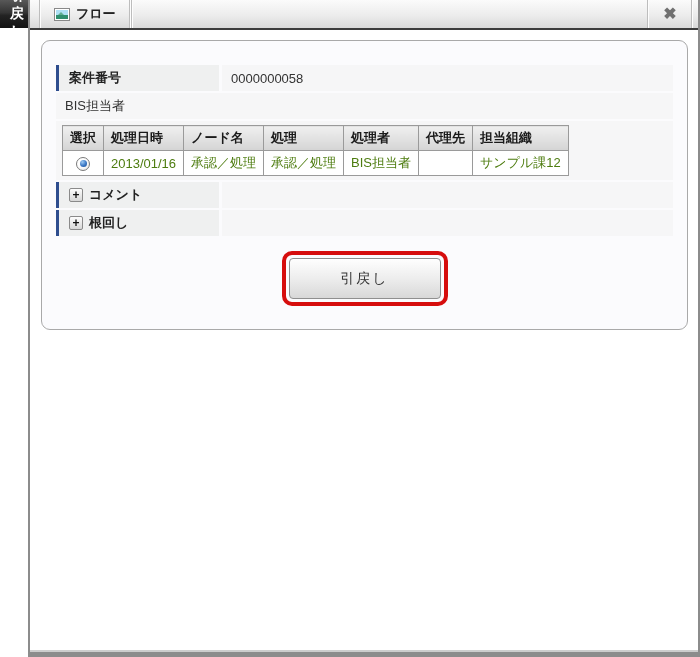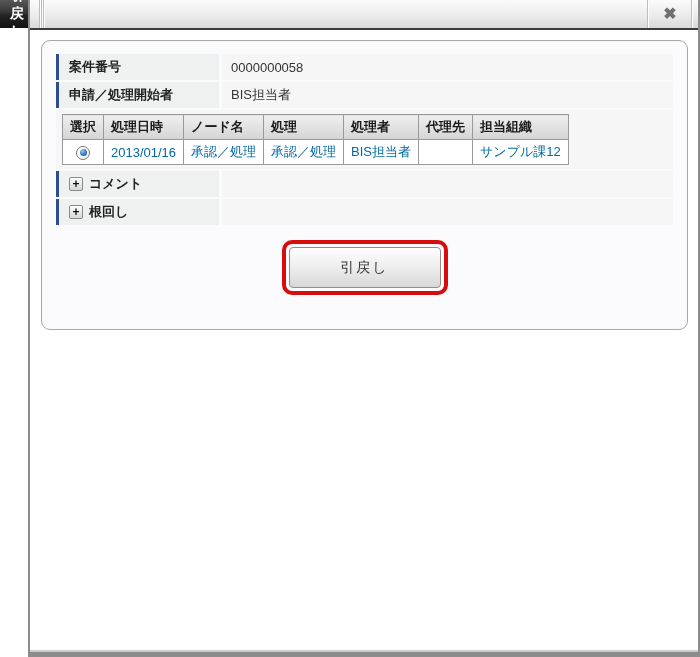--- a/index.html
+++ b/index.html
@@ -47,21 +47,21 @@
     width: 42px; display: flex; align-items: center; justify-content: center;
   }
   .tb-close .x { color: #707070; font-size: 16px; font-weight: bold; line-height: 1; }
   .icon-flow, .icon-history { display: inline-flex; width: 16px; height: 15px; }
 
   
   .content { flex: 1 1 auto; background: #fff; min-height: 0; }
   .panel {
     margin: 10px 10px 0 11px; height: 290px;
     background: #fbfbfd; border: 1px solid #a9a9a9; border-radius: 9px;
-    padding: 13px 14px 0 14px;
+    padding: 24px 14px 0 14px;
   }
   .row { display: flex; align-items: stretch; margin-bottom: 2px; min-height: 24px; }
   .cell-label {
     flex: 0 0 163px; width: 163px;
     background: #eff0f0; border-left: 3px solid #2e4d8e;
     padding: 4px 6px 4px 10px; margin-right: 3px;
     font-size: 13px; font-weight: bold; color: #222;
     display: flex; align-items: center;
   }
   .row-tall .cell-label { align-items: flex-start; padding-top: 6px; }
@@ -85,21 +85,21 @@
   
   .cell-table { padding: 4px 6px; align-items: flex-start; }
   table.grid { border-collapse: collapse; font-size: 13px; }
   table.grid th {
     background: linear-gradient(180deg, #efefef 0%, #e2e2e2 50%, #d4d4d4 100%);
     border: 1px solid #9a9a9a; padding: 3px 7px;
     font-weight: bold; color: #1a1a1a; text-align: left; white-space: nowrap; font-family: Liberation Serif, serif;
   }
   table.grid td {
     background: #fff; border: 1px solid #9a9a9a;
-    padding: 3px 7px; color: #0369a1; white-space: nowrap;
+    padding: 3px 7px; color: #4d7c0f; white-space: nowrap;
   }
   td.c-center { text-align: center; }
   .col-select { min-width: 36px; } .col-proxy { min-width: 40px; }
 
   
   .radio {
     display: inline-flex; align-items: center; justify-content: center;
     width: 14px; height: 14px; border-radius: 50%;
     border: 1px solid #7a7a7a;
     background: radial-gradient(circle at 35% 30%, #ffffff 40%, #e3e3e3 100%);
@@ -136,20 +136,31 @@
 
   <div class="titlebar">
     <span class="title">引戻し</span>
   </div>
 
   <div class="body-wrap">
 
     <div class="toolbar">
       <div class="tb-pad-left"></div>
       <div class="tb-sep"></div>
+      <button class="tb-btn">
+        <span class="icon-flow">
+          <svg width="16" height="15" viewBox="0 0 16 15">
+            <rect x="0.5" y="1.5" width="15" height="12" fill="#ffffff" stroke="#888888"></rect>
+            <rect x="2" y="3" width="12" height="5" fill="#aee0f5"></rect>
+            <rect x="2" y="8" width="12" height="4" fill="#2f8f6f"></rect>
+            <polygon points="4,8 7,5 10,8" fill="#5fae8f"></polygon>
+          </svg>
+        </span>
+        <span>フロー</span>
+      </button>
       <div class="tb-sep"></div>
       <div class="tb-sep"></div>
       <div class="tb-spacer"></div>
       <div class="tb-sep"></div>
       <button class="tb-close">
         <span class="x">✖</span>
       </button>
       <div class="tb-sep"></div>
       <div class="tb-pad-right"></div>
     </div>
@@ -161,23 +172,20 @@
           <div class="cell-label">
             <span>案件番号</span>
           </div>
           <div class="cell-value">
             <span>0000000058</span>
           </div>
         </div>
 
 
         <div class="row">
-          <div class="cell-label">
-            <span>申請／処理開始者</span>
-          </div>
           <div class="cell-value">
             <span>BIS担当者</span>
           </div>
         </div>
 
         <div class="row row-tall">
           <div class="cell-value cell-table">
             <table class="grid">
               <thead>
                 <tr>

